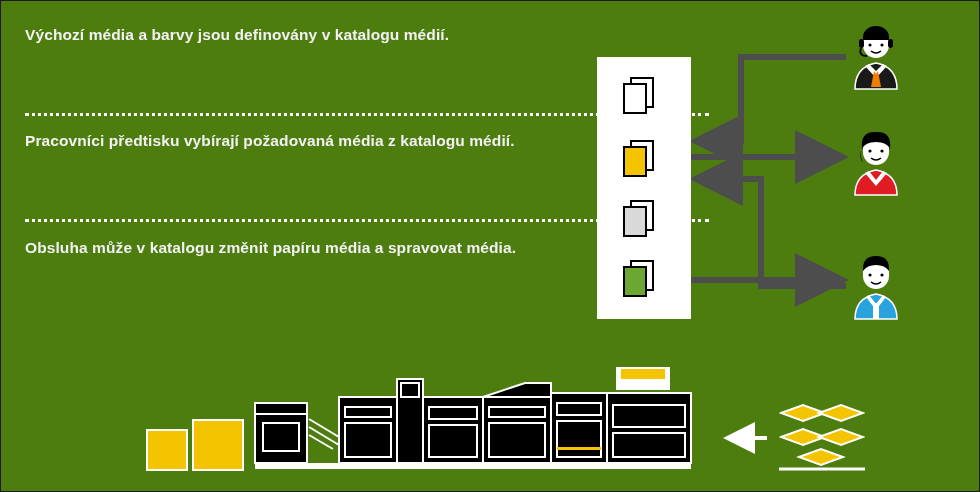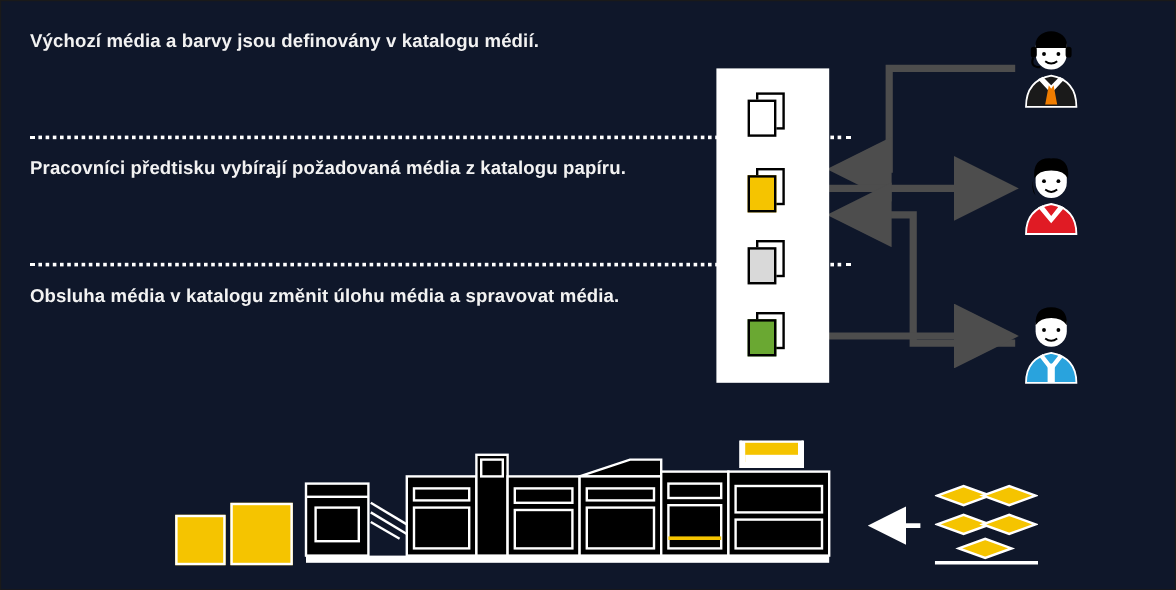--- a/index.html
+++ b/index.html
@@ -7,21 +7,21 @@
     padding: 0;
     background: #000;
   }
   body {
     font-family: "Liberation Sans", sans-serif;
   }
   #stage {
     position: relative;
     width: 980px;
     height: 492px;
-    background: #0f172a;
+    background: #4d7c0f;
     overflow: hidden;
     border: 1px solid #1a1a1a;
     box-sizing: border-box;
   }
   .caption {
     position: absolute;
     color: #f2f2f2;
     font-size: 15.5px;
     line-height: 20px;
     font-weight: bold;
@@ -103,22 +103,22 @@
 
   
   .press { position: absolute; left: 246px; top: 366px; width: 452px; height: 104px; }
 </style>
 </head>
 <body>
 
 <div id="stage">
 
   <div class="caption cap1">Výchozí média a barvy jsou definovány v katalogu médií.</div>
-  <div class="caption cap2">Pracovníci předtisku vybírají požadovaná média z katalogu papíru.</div>
-  <div class="caption cap3">Obsluha média v katalogu změnit úlohu média a spravovat média.</div>
+  <div class="caption cap2">Pracovníci předtisku vybírají požadovaná média z katalogu médií.</div>
+  <div class="caption cap3">Obsluha může v katalogu změnit papíru média a spravovat média.</div>
 
   <div class="divider div1"></div>
   <div class="divider div2"></div>
 
   <svg class="svg-layer" viewBox="0 0 980 492">
     <defs>
       <marker id="ah" markerWidth="9" markerHeight="9" refX="7" refY="4.5" orient="auto">
         <path d="M0,0 L9,4.5 L0,9 z" fill="#4d4d4d"></path>
       </marker>
     </defs>

